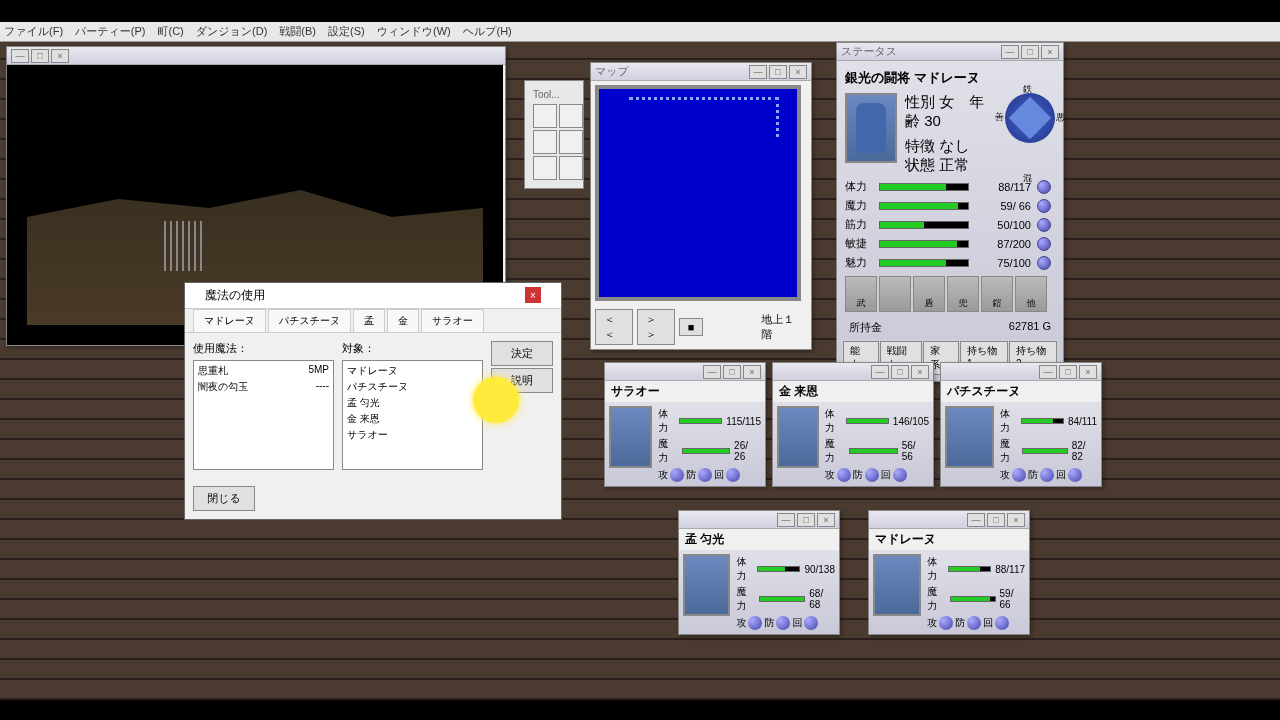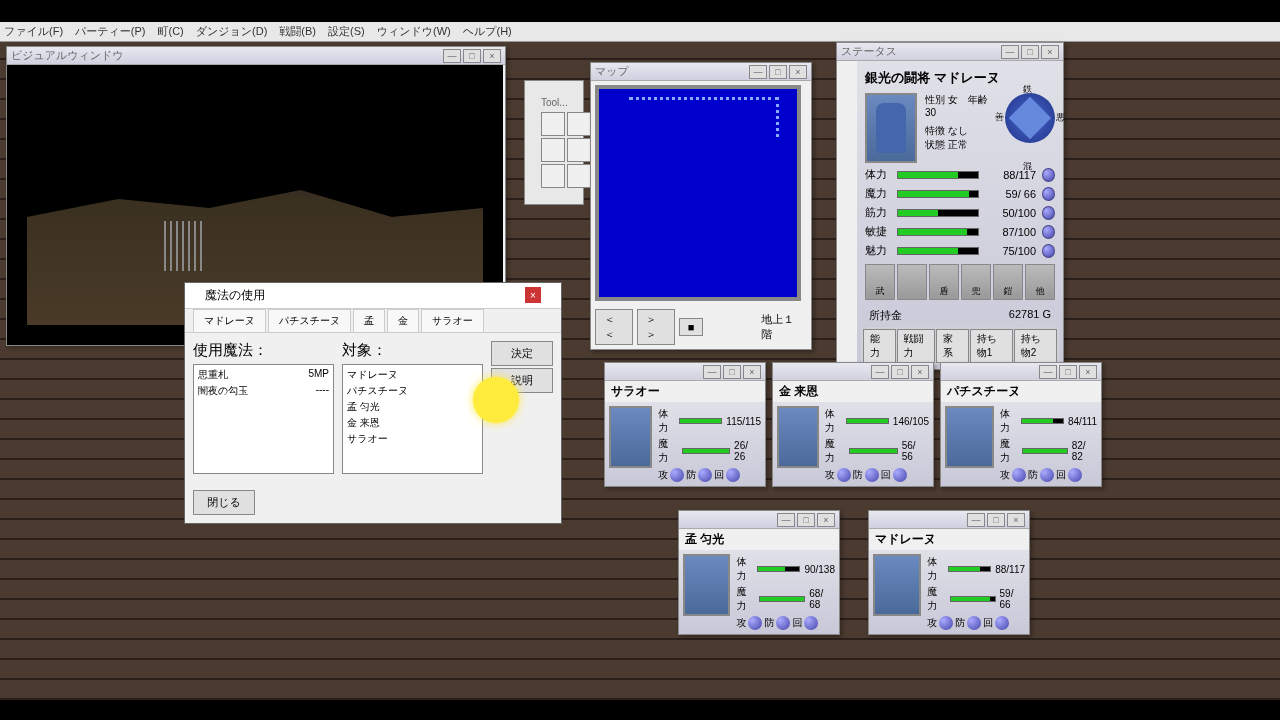--- a/index.html
+++ b/index.html
@@ -13,25 +13,25 @@
 .win-btns { display: flex; gap: 2px; }
 .win-btn { width: 18px; height: 14px; border: 1px solid #888; background: #e0e0e0; font-size: 9px; display: flex; align-items: center; justify-content: center; cursor: pointer; }
 .visual-content { width: 496px; height: 280px; background: #000; position: relative; overflow: hidden; }
 .terrain { position: absolute; bottom: 20px; left: 20px; right: 20px; height: 180px; background: linear-gradient(180deg, #1a1a3a 0%, #3a3020 30%, #4a3a28 100%); clip-path: polygon(0 40%, 20% 30%, 40% 35%, 60% 25%, 80% 40%, 100% 35%, 100% 100%, 0 100%); }
 .terrain::before { content: ''; position: absolute; left: 30%; bottom: 30%; width: 40px; height: 50px; background: repeating-linear-gradient(90deg, #888 0, #888 2px, transparent 2px, transparent 6px); }
 .map-content { width: 206px; height: 216px; background: #0000cc; border: 4px solid #888; margin: 4px; position: relative; }
 .map-trail { position: absolute; top: 8px; left: 30px; width: 150px; height: 40px; border-top: 3px dotted #88aaff; border-right: 3px dotted #88aaff; }
 .map-controls { display: flex; gap: 4px; padding: 4px; justify-content: space-between; align-items: center; }
 .map-btn { border: 1px solid #888; background: #e0e0e0; padding: 2px 8px; font-size: 11px; cursor: pointer; }
 .map-label { font-size: 11px; padding: 2px 6px; margin-left: 48px; }
-.tool-palette { position: absolute; width: 60px; background: #e8e8e8; border: 1px solid #888; padding: 14px; }
+.tool-palette { position: absolute; width: 60px; background: #e8e8e8; border: 1px solid #888; padding: 6px; }
 .tool-title { font-size: 10px; padding: 2px; color: #666; }
 .tool-grid { display: grid; grid-template-columns: 24px 24px; gap: 2px; padding: 2px; }
 .tool-cell { width: 24px; height: 24px; border: 1px solid #888; background: #f0f0f0; }
-.status-content { padding: 4px; font-size: 11px; background: linear-gradient(#e0e0e8, #c8c8d8); margin-left: 20px; }
+.status-content { padding: 4px; font-size: 11px; background: linear-gradient(#e0e0e8, #c8c8d8); }
 .status-name { font-weight: bold; font-size: 13px; padding: 4px; }
 .portrait { width: 52px; height: 70px; background: linear-gradient(#6a8ac0, #4a6a9a); border: 2px solid #888; display: flex; align-items: center; justify-content: center; }
 .portrait::after { content: ''; width: 30px; height: 50px; background: #4466aa; border-radius: 8px 8px 0 0; }
 .stat-bar-row { display: flex; align-items: center; gap: 6px; padding: 2px 4px; font-size: 11px; }
 .stat-label { width: 28px; }
 .bar { height: 8px; width: 90px; background: #000; border: 1px solid #666; position: relative; }
 .bar-fill { height: 100%; background: #2c2; }
 .stat-val { width: 56px; text-align: right; }
 .orb { width: 14px; height: 14px; border-radius: 50%; background: radial-gradient(circle at 30% 30%, #aaf, #44a); border: 1px solid #448; }
 .compass { width: 50px; height: 50px; border-radius: 50%; background: radial-gradient(circle, #4466cc, #223388); position: relative; }
@@ -41,21 +41,21 @@
 .gold-row { display: flex; justify-content: space-between; padding: 4px 8px; font-size: 11px; gap: 16px; }
 .tab-row { display: flex; gap: 1px; padding: 2px; background: #d0d0d8; }
 .tab { padding: 2px 6px; font-size: 10px; border: 1px solid #888; background: #e0e0e0; cursor: pointer; }
 .modal { position: absolute; background: #f0f0f0; border: 1px solid #666; }
 .modal-title { background: #fff; border-bottom: 1px solid #ccc; padding: 4px 20px; font-size: 12px; display: flex; justify-content: space-between; }
 .modal-close { width: 16px; height: 16px; background: #c33; color: #fff; font-size: 10px; display: flex; align-items: center; justify-content: center; cursor: pointer; }
 .modal-tabs { display: flex; border-bottom: 1px solid #ccc; padding: 0 8px; }
 .modal-tab { padding: 4px 10px; font-size: 10px; border: 1px solid #ccc; border-bottom: none; background: #f8f8f8; cursor: pointer; margin-right: 2px; }
 .modal-body { padding: 8px; display: flex; gap: 8px; }
 .modal-col { flex: 1; }
-.modal-label { font-size: 15px; margin-bottom: 4px; }
+.modal-label { font-size: 11px; margin-bottom: 4px; }
 .modal-list { border: 1px solid #888; background: #fff; height: 110px; padding: 2px; font-size: 10px; overflow: auto; }
 .modal-list-item { padding: 1px 2px; display: flex; justify-content: space-between; cursor: pointer; }
 .modal-btns { display: flex; flex-direction: column; gap: 2px; width: 62px; }
 .modal-btn { border: 1px solid #888; background: #e0e0e0; padding: 4px; font-size: 11px; text-align: center; cursor: pointer; }
 .modal-footer { padding: 8px; }
 .mini-char { position: absolute; }
 .mini-body { padding: 4px; display: flex; gap: 6px; background: linear-gradient(#e0e0e8, #c8c8d8); }
 .mini-name { font-size: 12px; padding: 2px 6px; font-weight: bold; }
 .mini-portrait { width: 50px; height: 62px; background: linear-gradient(#6a8ac0, #4a6a9a); border: 2px solid #888; }
 .mini-stats { flex: 1; font-size: 10px; }
@@ -77,21 +77,20 @@
   <span>町(C)</span>
   <span>ダンジョン(D)</span>
   <span>戦闘(B)</span>
   <span>設定(S)</span>
   <span>ウィンドウ(W)</span>
   <span>ヘルプ(H)</span>
 </div>
 
 <div class="window" style="left:6px; top:46px; width:500px;">
   <div class="titlebar">
-    <span class="titlebar-text">ビジュアルウィンドウ</span>
     <div class="win-btns">
       <div class="win-btn">—</div>
       <div class="win-btn">□</div>
       <div class="win-btn">×</div>
     </div>
   </div>
   <div class="visual-content">
     <div class="terrain"></div>
   </div>
 </div>
@@ -134,21 +133,21 @@
     <div class="win-btns">
       <div class="win-btn">—</div>
       <div class="win-btn">□</div>
       <div class="win-btn">×</div>
     </div>
   </div>
   <div class="status-content">
     <div class="status-name">銀光の闘将 マドレーヌ</div>
     <div style="display:flex; gap:8px; padding:2px 4px;">
       <div class="portrait"></div>
-      <div style="flex:1; font-size:10px;">
+      <div style="flex:1; font-size:15px;">
         <div><span>性別</span> <span>女</span>　<span>年齢</span> <span>30</span></div>
         <div style="margin-top:6px;"><span>特徴</span> <span>なし</span></div>
         <div><span>状態</span> <span>正常</span></div>
       </div>
       <div style="position:relative; width:50px;">
         <div style="position:absolute;top:-10px;left:18px;font-size:9px;">鉄</div>
         <div style="position:absolute;top:18px;right:-10px;font-size:9px;">悪</div>
         <div style="position:absolute;bottom:-10px;left:18px;font-size:9px;">混</div>
         <div style="position:absolute;top:18px;left:-10px;font-size:9px;">善</div>
         <div class="compass"></div>
@@ -177,21 +176,21 @@
             <div class="bar-fill" style="width:50%"></div>
           </div>
           <span class="stat-val">50/100</span>
           <div class="orb"></div>
         </div>
         <div class="stat-bar-row">
           <span class="stat-label">敏捷</span>
           <div class="bar">
             <div class="bar-fill" style="width:87%"></div>
           </div>
-          <span class="stat-val">87/100</span>
+          <span class="stat-val">87/200</span>
           <div class="orb"></div>
         </div>
         <div class="stat-bar-row">
           <span class="stat-label">魅力</span>
           <div class="bar">
             <div class="bar-fill" style="width:75%"></div>
           </div>
           <span class="stat-val">75/100</span>
           <div class="orb"></div>
         </div>

